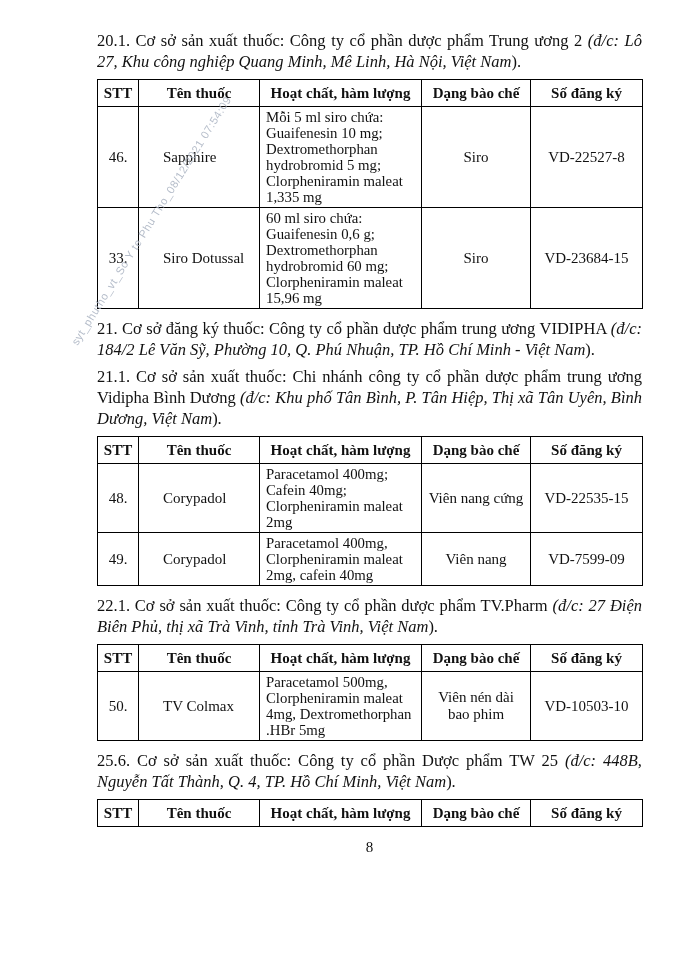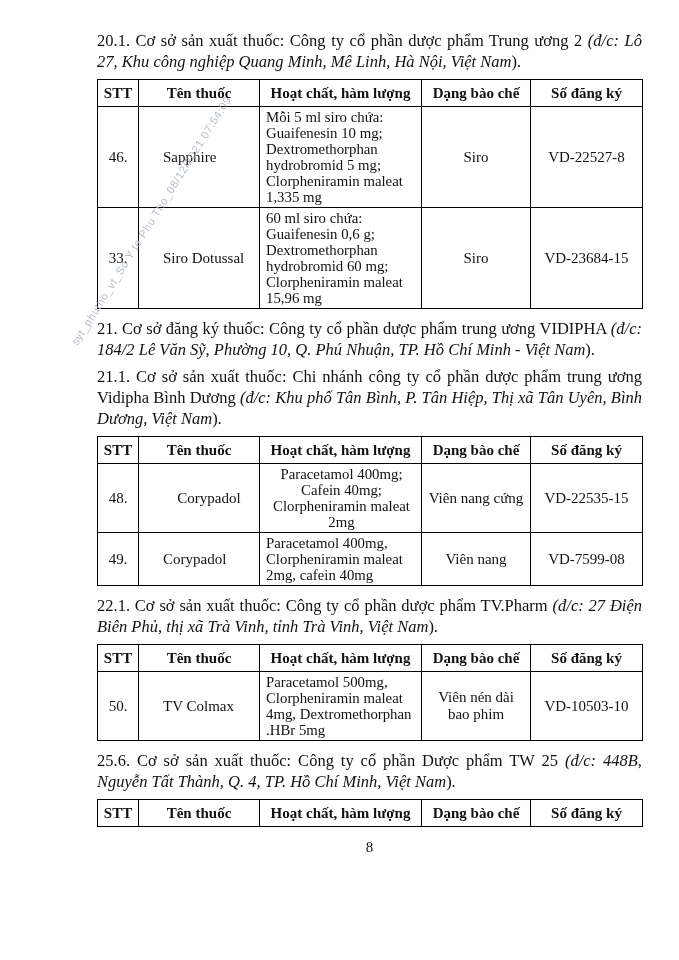--- a/index.html
+++ b/index.html
@@ -49,21 +49,21 @@
   .col-ing   { width: 162px; }
   .col-form  { width: 109px; }
   .col-reg   { width: 112px; }
   td.c-stt  { text-align: center; }
   td.c-name { text-align: left; padding-left: 24px; }
   td.c-ing  { text-align: left; padding-left: 6px; line-height: 16px; font-size: 14.8px; }
   td.c-form { text-align: center; line-height: 17px; }
   td.c-reg  { text-align: center; }
   tr.h94  td { height: 92px; }
   tr.h98  td { height: 96px; }
-  tr.h62  td { height: 60px; text-align: center; }
+  tr.h62  td { height: 60px; }
   tr.h48  td { height: 46px; }
   tr.h74  td { height: 58px; }
   .page-number {
     margin-top: 12px;
     text-align: center;
     font-size: 15px;
   }
   .watermark {
     position: absolute;
     z-index: 2;
@@ -149,21 +149,21 @@
         <td class="c-name">Corypadol</td>
         <td class="c-ing">Paracetamol 400mg; Cafein 40mg; Clorpheniramin maleat 2mg</td>
         <td class="c-form">Viên nang cứng</td>
         <td class="c-reg">VD-22535-15</td>
       </tr>
       <tr class="h48">
         <td class="c-stt">49.</td>
         <td class="c-name">Corypadol</td>
         <td class="c-ing">Paracetamol 400mg, Clorpheniramin maleat 2mg, cafein 40mg</td>
         <td class="c-form">Viên nang</td>
-        <td class="c-reg">VD-7599-08</td>
+        <td class="c-reg">VD-7599-09</td>
       </tr>
     </tbody>
       </table>
 
 
     <p class="para"><span>22.1. Cơ sở sản xuất thuốc: Công ty cổ phần dược phẩm TV.Pharm </span><i>(đ/c: 27 Điện Biên Phủ, thị xã Trà Vinh, tỉnh Trà Vinh, Việt Nam</i><span>).</span></p>
 
     <table class="doc-table">
       <colgroup>
           <col class="col-stt">

